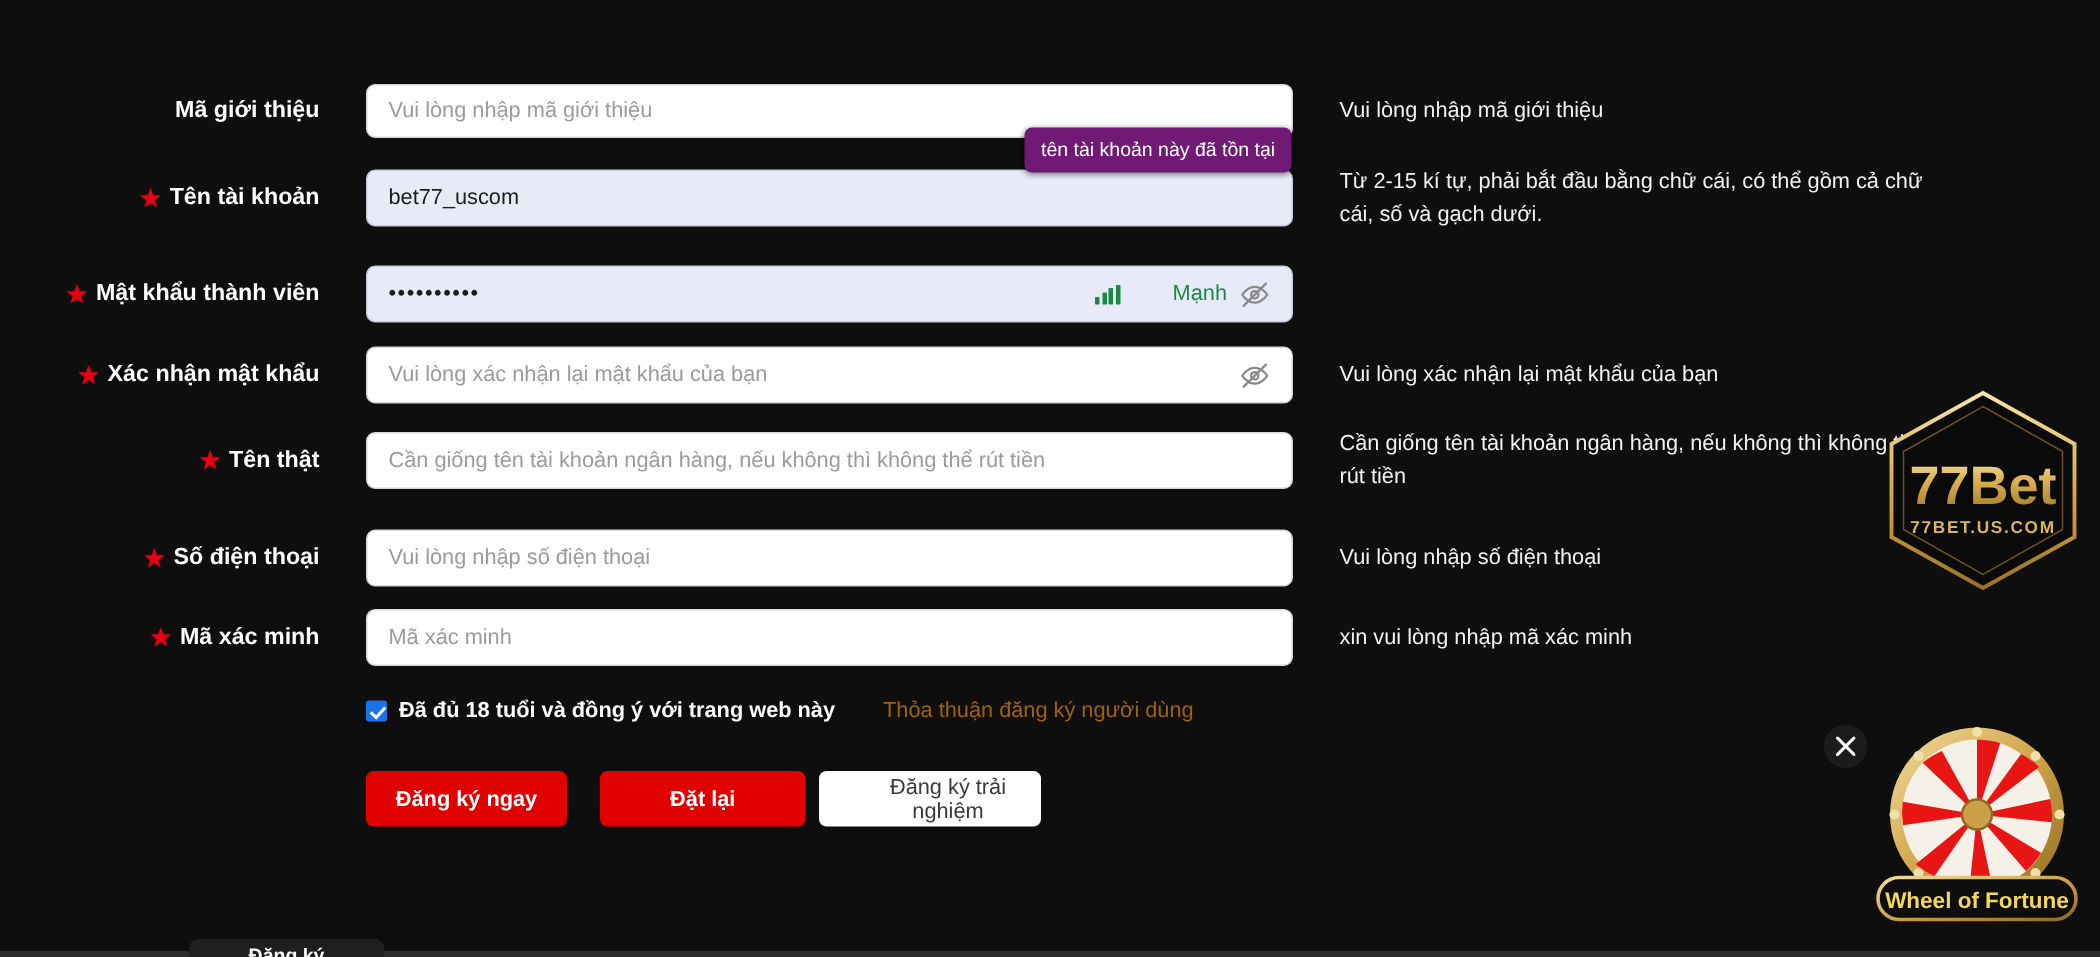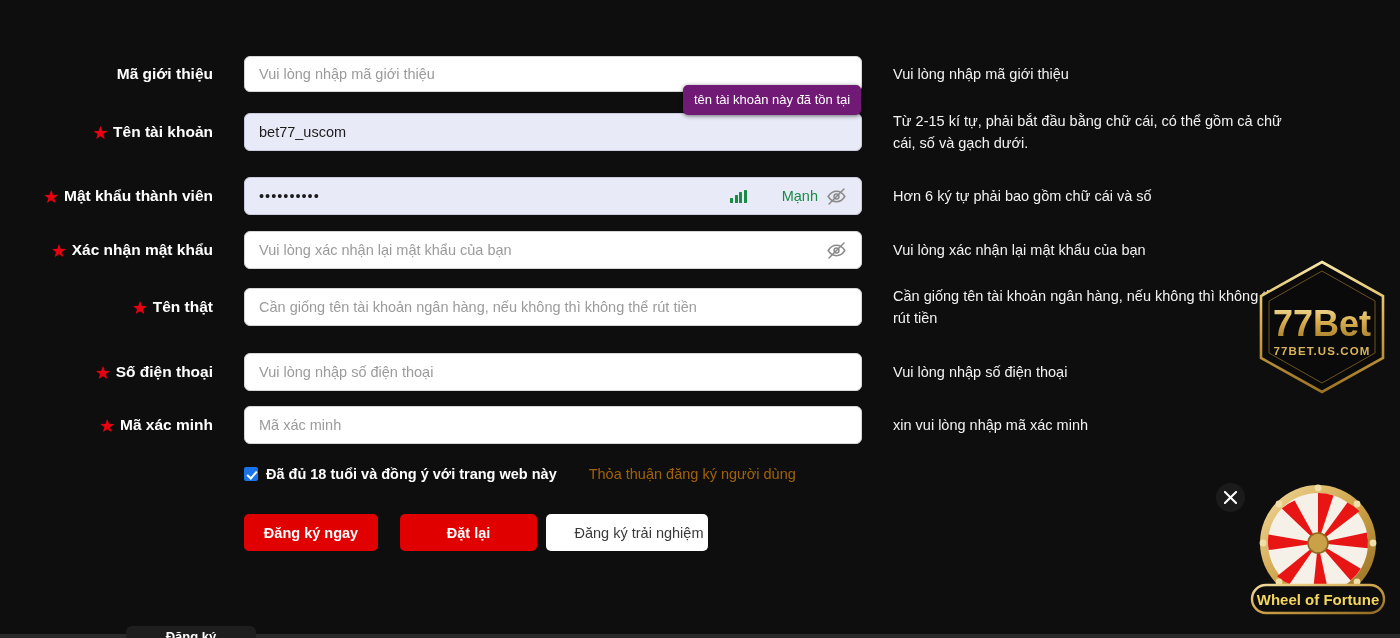--- a/index.html
+++ b/index.html
@@ -181,21 +181,21 @@
   .btn-reset {
     background: #e00000;
     color: #fff;
     font-weight: bold;
     width: 137px;
     margin-left: 15px;
   }
   .btn-trial {
     background: #ffffff;
     color: #3a3a3a;
-    width: 162px;
+    width: 148px;
     margin-left: 2px;
     font-weight: normal;
     padding-left: 24px;
   }
 
   
   .logo-wrap {
     position: absolute;
     left: 1252px; top: 258px;
     width: 140px; height: 138px;
@@ -298,21 +298,20 @@
             <span class="eye">
               <svg viewBox="0 0 24 24" fill="none" stroke="#8a8a8a" stroke-width="1.7" stroke-linecap="round">
                 <path d="M2.5 12s3.6-6 9.5-6 9.5 6 9.5 6-3.6 6-9.5 6S2.5 12 2.5 12z"></path>
                 <circle cx="12" cy="12" r="2.8"></circle>
                 <path d="M3.5 20.5L20.5 3.5"></path>
               </svg>
             </span>
           </span>
         </div>
       </div>
-      <div class="help-col">Hơn 6 ký tự phải bao gồm chữ cái và số</div>
     </div>
 
     <div class="row" style="top:231px;">
       <div class="label-col">
         <span class="star">★</span>
         <span>Xác nhận mật khẩu</span>
       </div>
       <div class="field-col">
         <div class="inp tall">
           <span class="ph">Vui lòng xác nhận lại mật khẩu của bạn</span>

